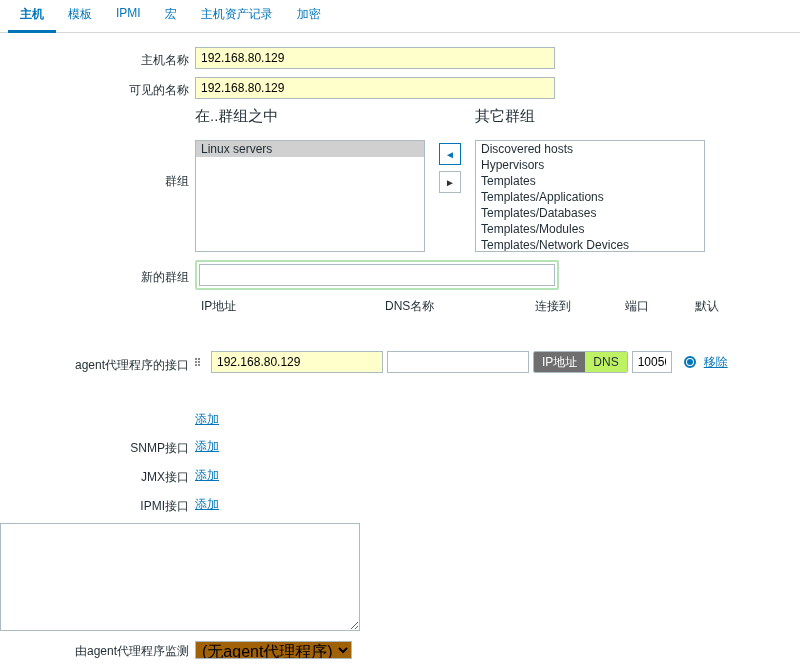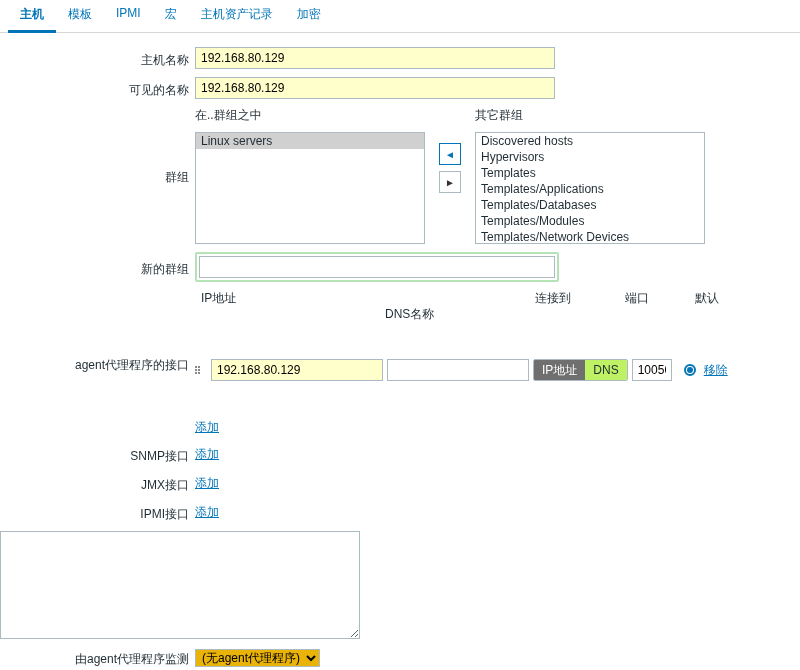--- a/index.html
+++ b/index.html
@@ -56,23 +56,23 @@
     outline: none;
   }
   .yellow { background: #ffffcc; }
   .w360 { width: 360px; }
   .groups-wrap {
     display: flex;
     gap: 14px;
     align-items: flex-start;
   }
   .group-col-label {
-    font-size: 12px;
-    color: #1f2c33;
-    margin-bottom: 8px;
+    font-size: 15px;
+    color: #1f2c33;
+    margin-bottom: 14px;
   }
   .listbox {
     width: 230px;
     height: 112px;
     border: 1px solid #acbbc2;
     overflow-y: scroll;
     background: #fff;
     font-size: 12px;
   }
   .listbox .opt {
@@ -117,21 +117,21 @@
     display: inline-block;
     border-radius: 2px;
   }
   .iface-headers {
     display: flex;
     color: #1f2c33;
     font-size: 12px;
     margin-bottom: 4px;
   }
   .ih-ip { width: 190px; padding-left:6px;}
-  .ih-dns { width: 150px; margin-top: 16px; }
+  .ih-dns { width: 150px; }
   .ih-conn { width: 90px; }
   .ih-port { width: 70px; }
   .ih-def { width: 60px; }
   .iface-row {
     display: flex;
     align-items: center;
     gap: 4px;
   }
   .drag {
     width: 10px;
@@ -182,23 +182,23 @@
     height: 108px;
     border: 1px solid #acbbc2;
     resize: both;
     font-size: 12px;
     font-family: inherit;
     padding: 3px 5px;
   }
   select.sel {
     height: 18px;
     border: 1px solid #acbbc2;
-    font-size: 12px;
+    font-size: 16px;
     padding: 0 2px;
-    background:#eab308;
+    background:#a16207;
   }
   .chk {
     width: 14px; height: 14px; border:1px solid #acbbc2; background:#fff;
     display:inline-flex; align-items:center; justify-content:center; cursor:pointer;
   }
   .chk.checked::after{ content:"✓"; color:#0275b8; font-size:12px; line-height:1;}
   .btns {
     display:flex; gap:8px; margin-top:6px;
   }
   .btn {

